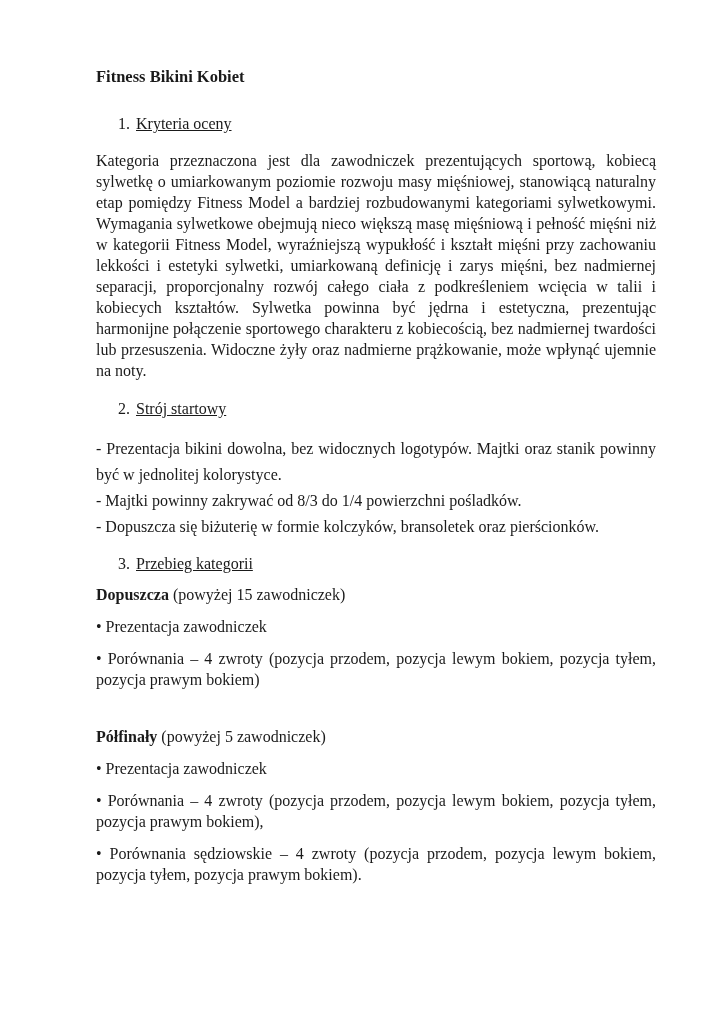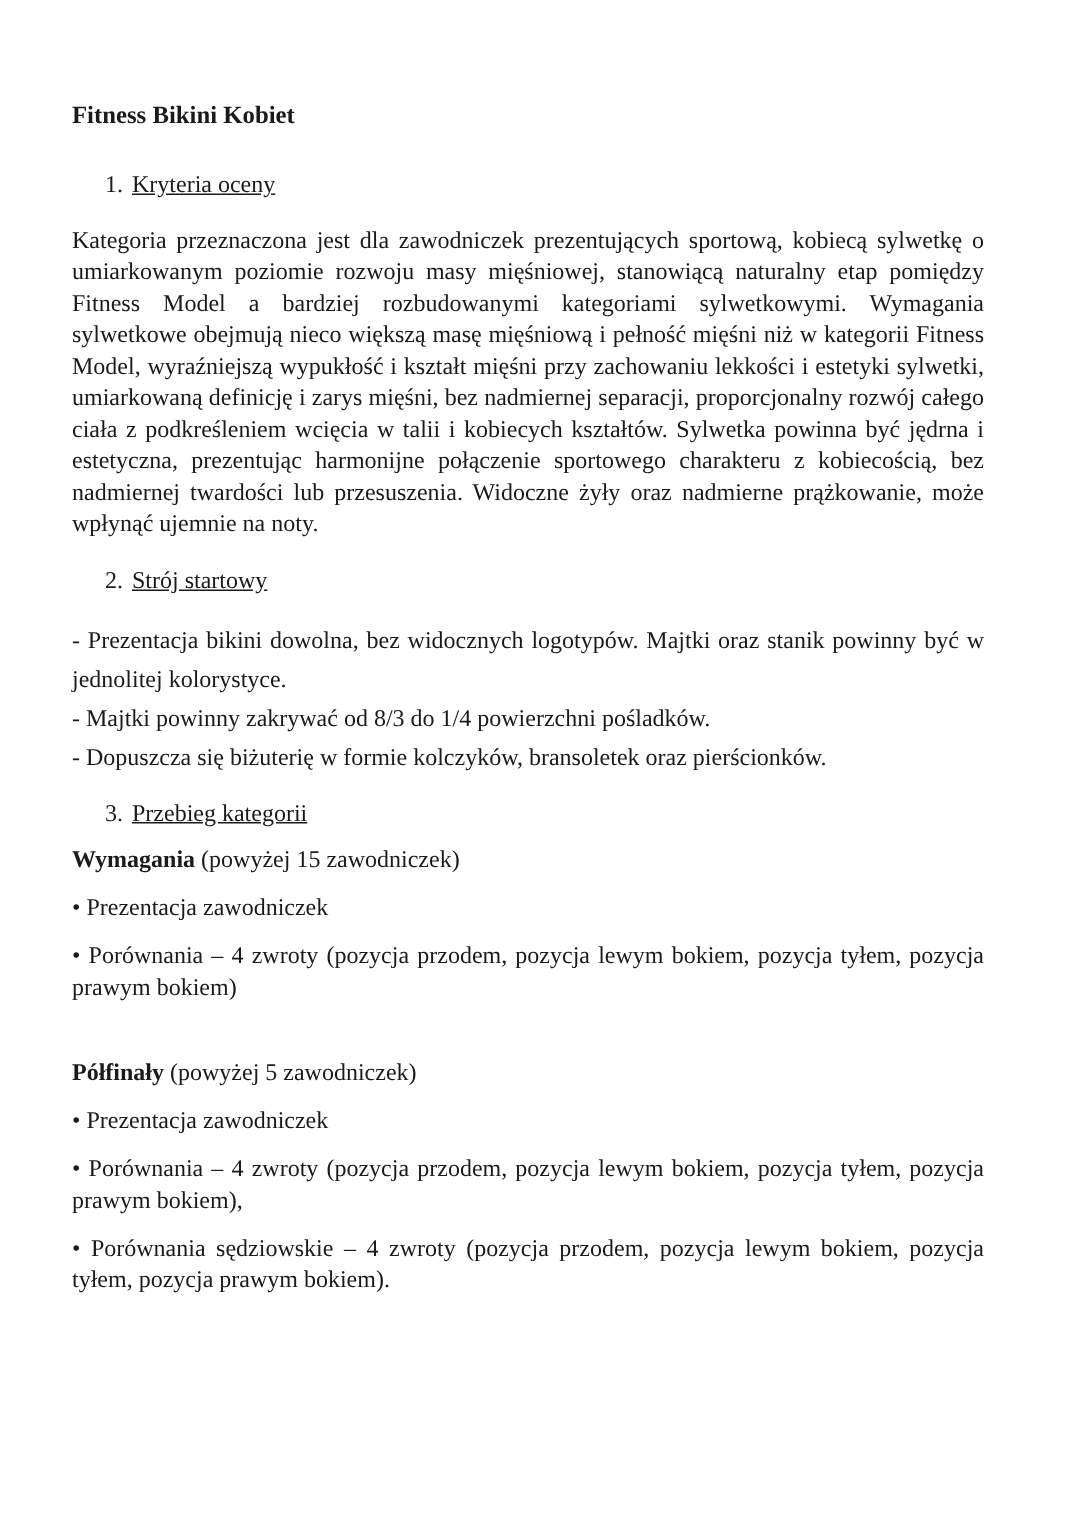--- a/index.html
+++ b/index.html
@@ -2,21 +2,21 @@
 <html><head>
 <meta charset="utf-8">
 <style>
   html, body { margin: 0; padding: 0; background: #ffffff; }
   .page {
     position: relative;
     width: 724px;
     height: 1024px;
     background: #ffffff;
     box-sizing: border-box;
-    padding: 66px 68px 0 48px;
+    padding: 66px 68px 0 96px;
     font-family: "Liberation Serif", "DejaVu Serif", serif;
     font-size: 16px;
     line-height: 21px;
     color: #1a1a1a;
     overflow: hidden;
   }
   .doc-title {
     font-weight: bold;
     font-size: 16.5px;
     margin: 0;
@@ -73,21 +73,21 @@
     <p>- Prezentacja bikini dowolna, bez widocznych logotypów. Majtki oraz stanik powinny być w jednolitej kolorystyce.</p>
     <p>- Majtki powinny zakrywać od 8/3 do 1/4 powierzchni pośladków.</p>
     <p>- Dopuszcza się biżuterię w formie kolczyków, bransoletek oraz pierścionków.</p>
   </div>
 
   <div class="num-heading h3-spacing">
     <span class="num">3.</span><span class="label">Przebieg kategorii</span>
   </div>
 
   <p class="stage-header">
-    <span class="stage-name">Wymagania</span><span> (powyżej 15 zawodniczek)</span>
+    <span class="stage-name">Dopuszcza</span><span> (powyżej 15 zawodniczek)</span>
   </p>
   <p class="bullet-item">• Prezentacja zawodniczek</p>
   <p class="bullet-item">• Porównania – 4 zwroty (pozycja przodem, pozycja lewym bokiem, pozycja tyłem, pozycja prawym bokiem)</p>
 
   <p class="stage-header stage-gap">
     <span class="stage-name">Półfinały</span><span> (powyżej 5 zawodniczek)</span>
   </p>
   <p class="bullet-item">• Prezentacja zawodniczek</p>
   <p class="bullet-item">• Porównania – 4 zwroty (pozycja przodem, pozycja lewym bokiem, pozycja tyłem, pozycja prawym bokiem),</p>
   <p class="bullet-item">• Porównania sędziowskie – 4 zwroty (pozycja przodem, pozycja lewym bokiem, pozycja tyłem, pozycja prawym bokiem).</p>

